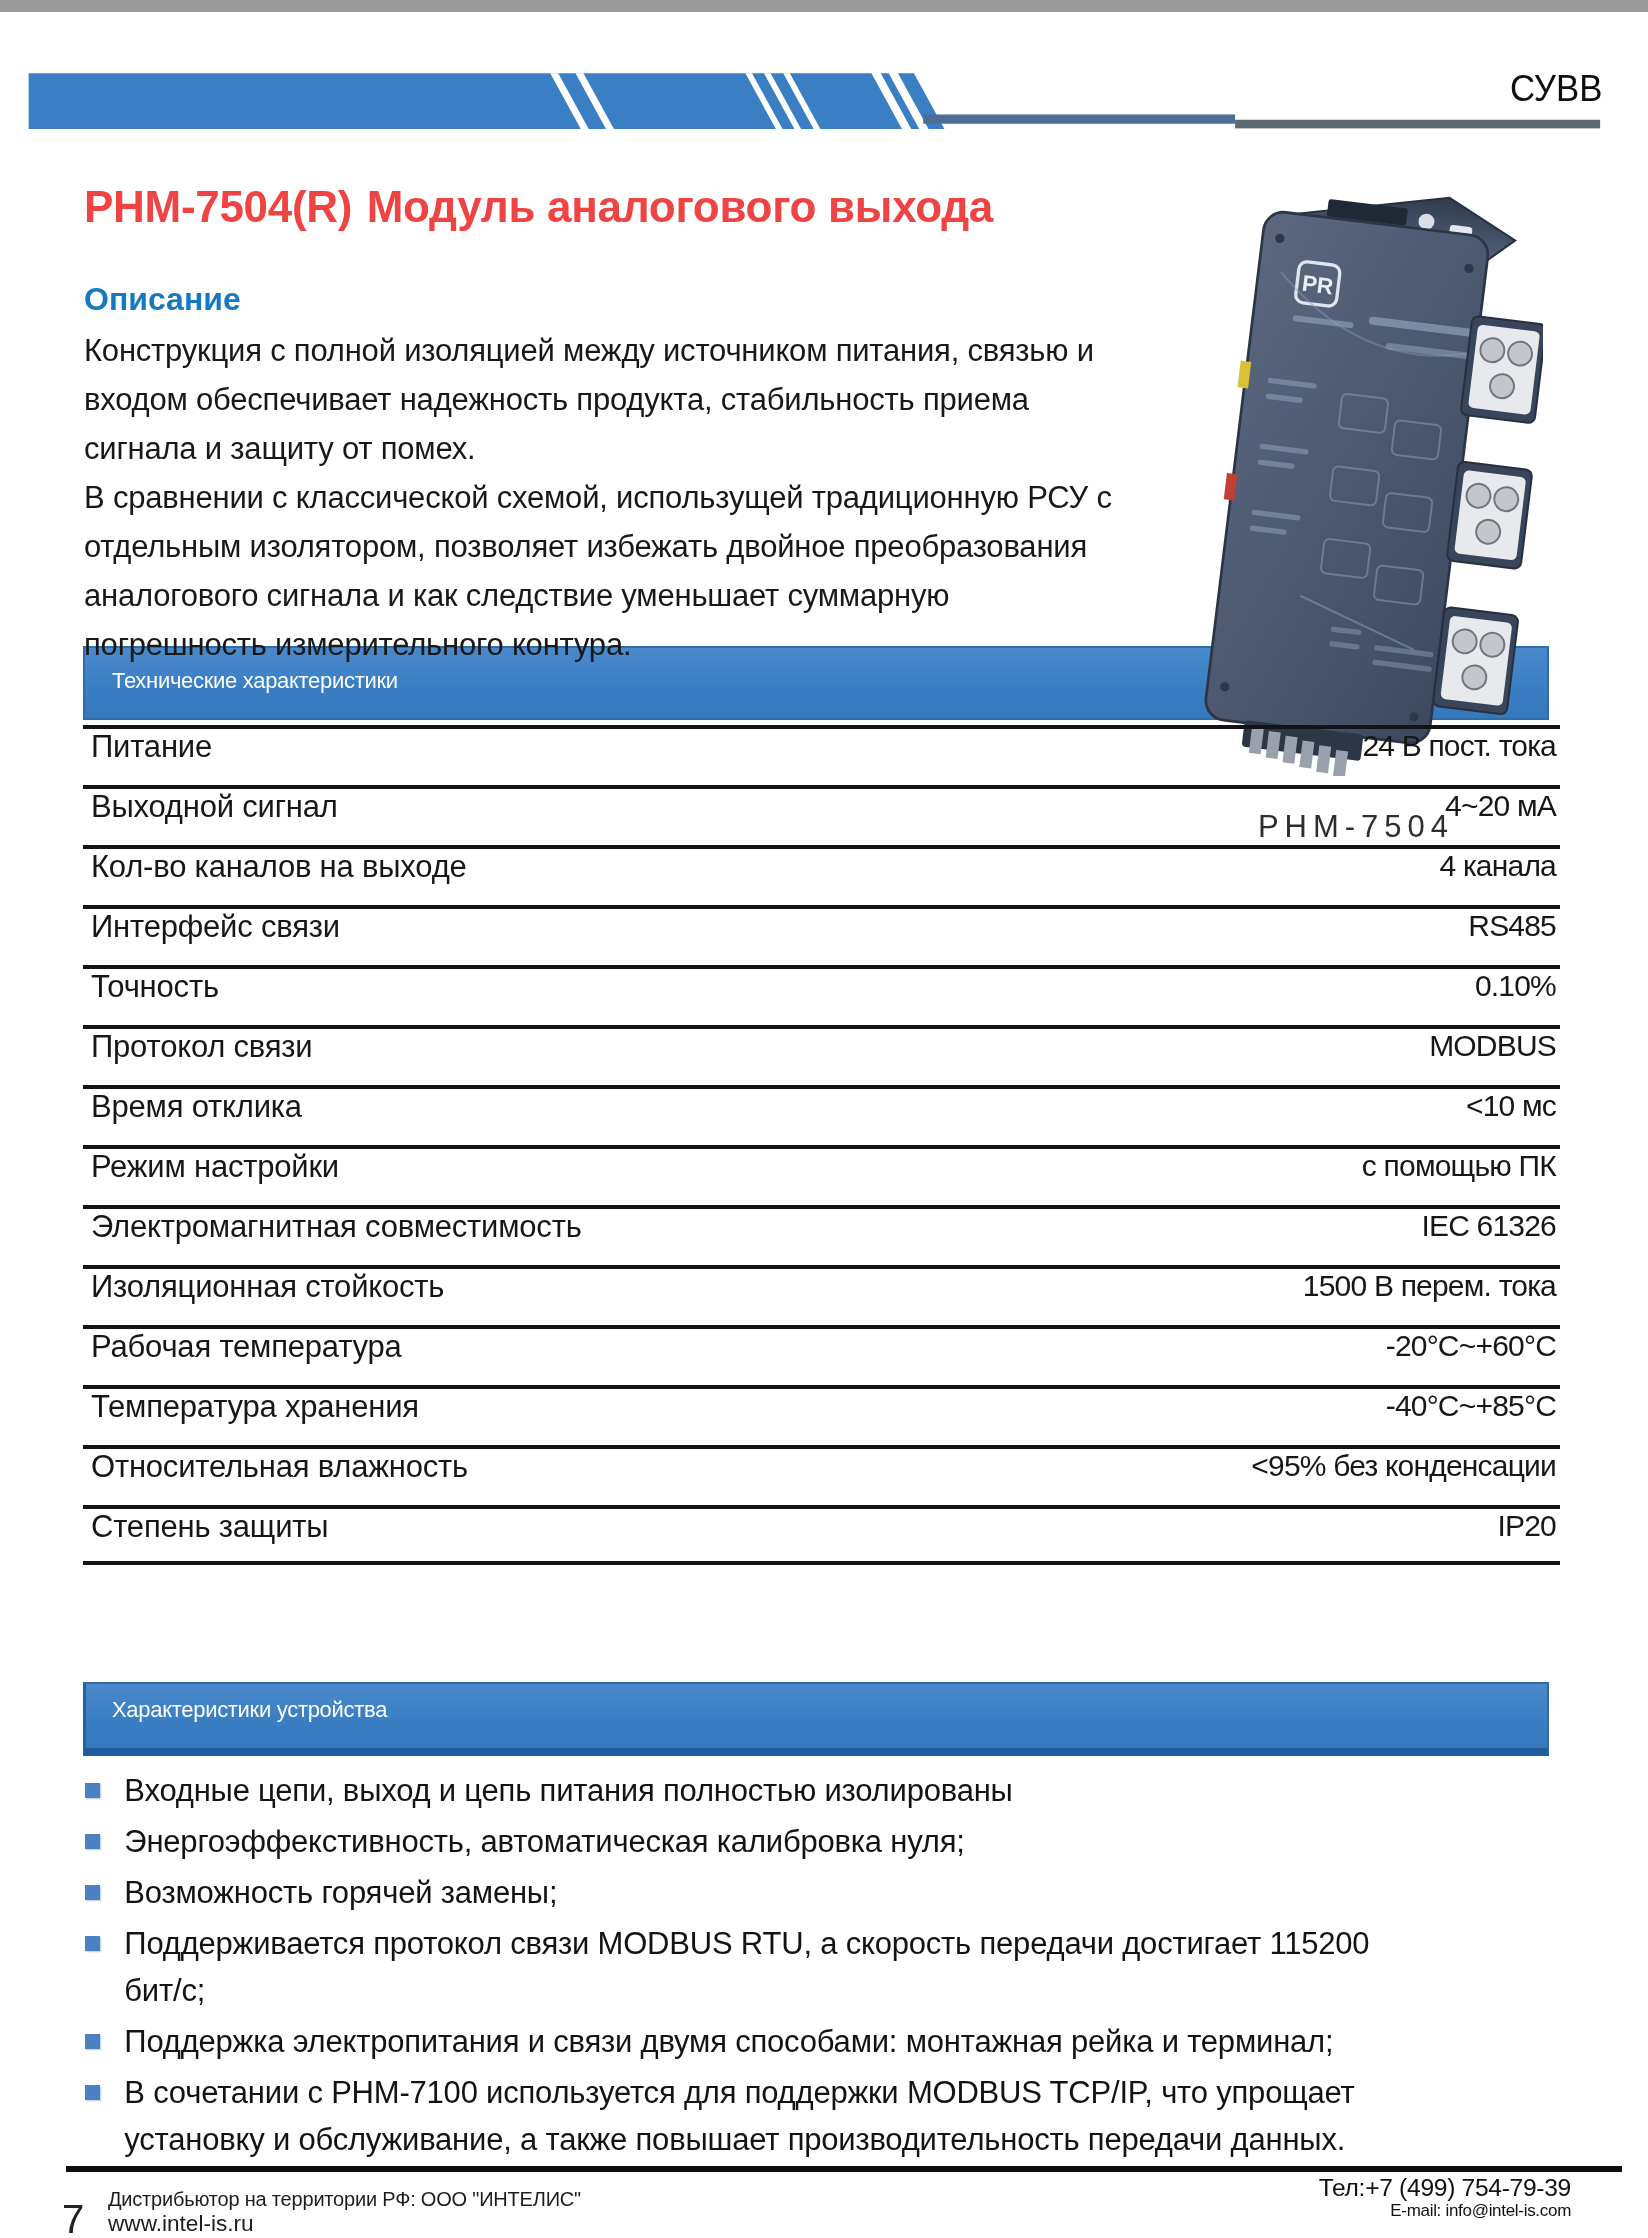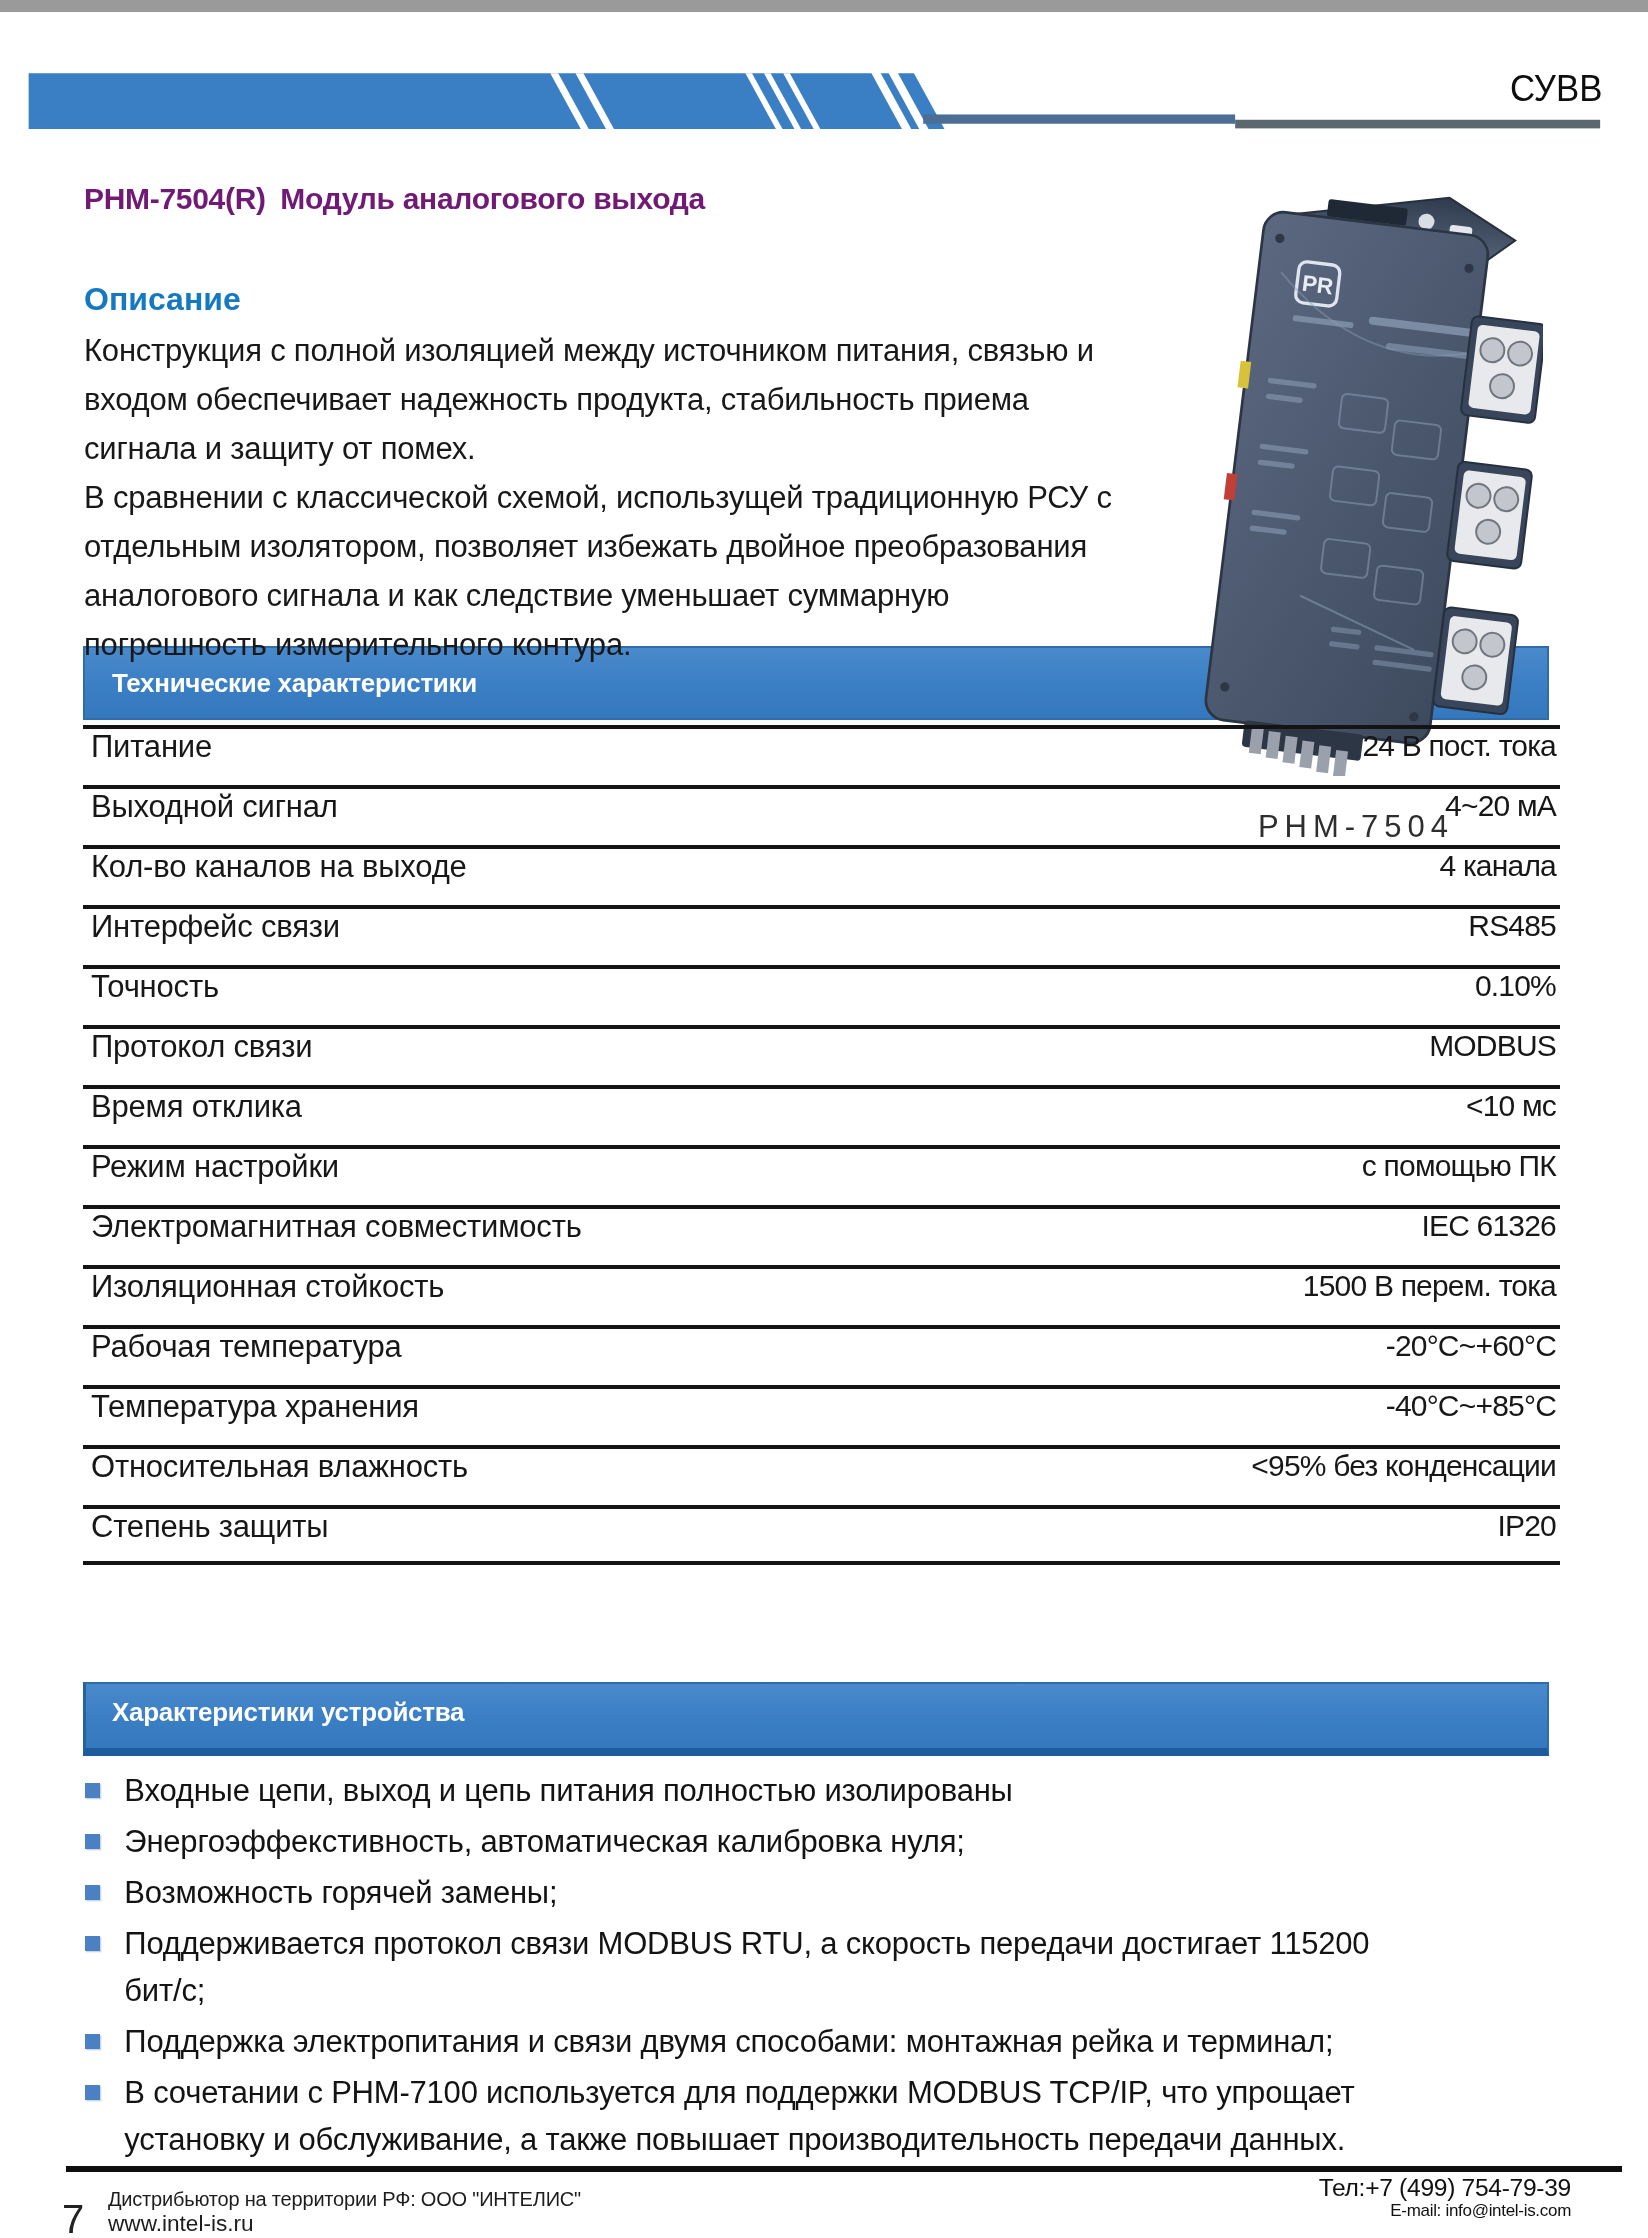--- a/index.html
+++ b/index.html
@@ -11,22 +11,22 @@
   .abs{position:absolute;}
 
   
   .brand{
     position:absolute;top:57px;right:47px;font-size:37px;line-height:40px;
     color:#0e0e0e;letter-spacing:0px;transform:scaleX(.94);transform-origin:right top;
   }
 
   
   .doc-title{
-    position:absolute;left:84px;top:170px;font-size:30px;font-weight:700;
-    color:#701a75;letter-spacing:-0.3px;white-space:nowrap;
+    position:absolute;left:84px;top:170px;font-size:44px;font-weight:700;
+    color:#ef4444;letter-spacing:-0.3px;white-space:nowrap;
   }
   .doc-title .model{margin-right:14.6px;}
   .sect-blue{
     position:absolute;left:84px;top:269px;font-size:32px;font-weight:700;color:#1579c2;
   }
 
   
   .descr{
     position:absolute;left:84px;top:314px;width:1144px;
     font-size:31px;line-height:49px;letter-spacing:-0.2px;color:#181818;
@@ -34,21 +34,21 @@
   }
 
   
   .banner-bg{
     position:absolute;left:83px;width:1466px;height:74px;
     background:linear-gradient(180deg,#4a8acb 0%,#3a7ec4 55%,#3578bd 100%);
     border:2px solid #2e6cab;box-sizing:border-box;
   }
   .banner-bg.b2{border-bottom:8px solid #1f5c9e;border-left:3.3px solid #25639f;}
   .banner-title{
-    position:absolute;font-size:26px;font-weight:700;color:#ffffff;
+    position:absolute;font-size:22px;font-weight:400;color:#ffffff;
     letter-spacing:-0.3px;white-space:nowrap;
   }
 
   
   .spec-table{position:absolute;left:83px;top:713px;width:1477px;}
   .spec-row{
     display:flex;justify-content:space-between;align-items:flex-start;
     height:60px;border-top:4px solid #141414;box-sizing:border-box;
     padding:0 4px 0 8px;
   }

